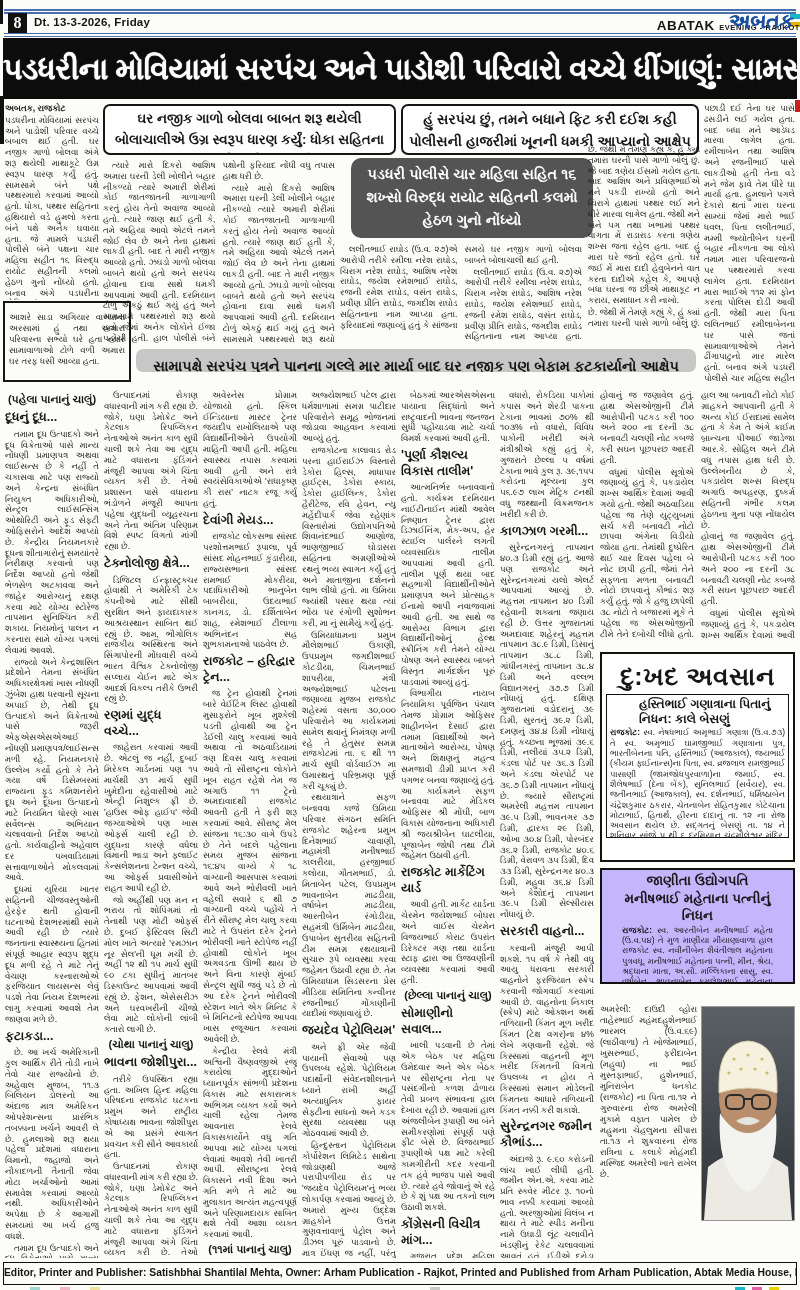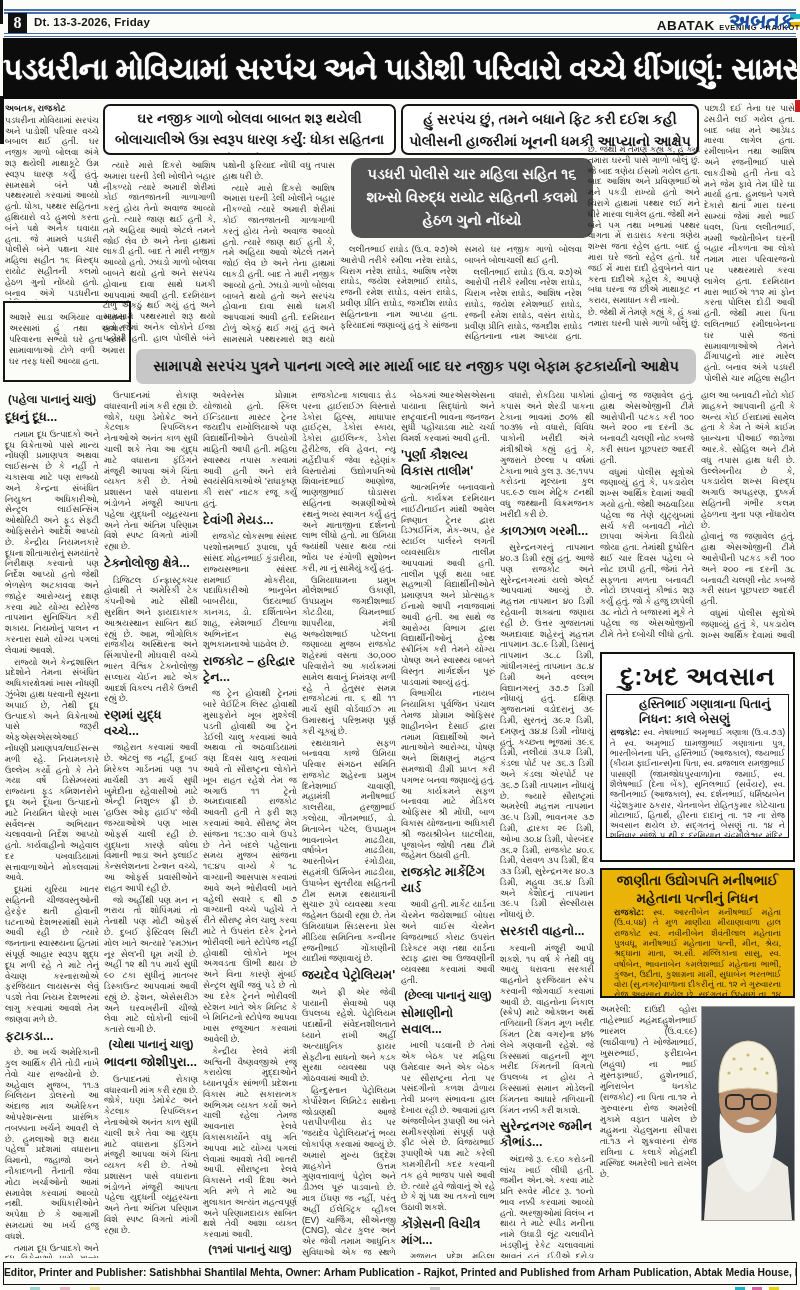--- a/index.html
+++ b/index.html
@@ -27,21 +27,21 @@
   .banner .txt{font-size:30px;font-weight:800;line-height:61px;white-space:nowrap;letter-spacing:-.6px;
     text-shadow:0 0 1px #fff;}
   
   .subbox{position:absolute;background:#fff;border:2px solid #161616;border-radius:7px;
     font-weight:800;text-align:center;padding:3px 5px;box-sizing:border-box;overflow:hidden;}
   .subbox.a{left:103px;top:104px;width:293px;height:51px;font-size:13.5px;line-height:1.55;}
   .subbox.b{left:401px;top:104px;width:298px;height:51px;font-size:14px;line-height:1.55;}
   .darkbox{position:absolute;left:340px;top:158px;width:242px;height:80px;background:#545454;
     color:#fff;border-radius:10px;font-weight:800;font-size:14.5px;line-height:1.6;
     text-align:center;padding:5px 10px;box-sizing:border-box;overflow:hidden;margin-left:11px;}
-  .band{position:absolute;left:136px;top:349px;width:560px;height:35px;background:#c7c7c7;
+  .band{position:absolute;left:136px;top:349px;width:560px;height:23px;background:#c7c7c7;
     border-radius:7px;font-weight:800;font-size:14.5px;line-height:35px;text-align:center;
     white-space:nowrap;overflow:hidden;}
   .quotebox{position:absolute;left:3px;top:301px;width:128px;height:81px;border:2px solid #161616;
     box-sizing:border-box;padding:9px 4px;font-size:8.6px;line-height:11px;text-align:justify;overflow:hidden;}
   
   .bodycol{box-sizing:border-box;overflow:hidden;}
   .region2{column-count:2;column-gap:7px;}
   .colp{font-size:8.6px;line-height:10.8px;text-align:justify;text-indent:9px;margin:0 0 1px;}
   .colp.nofirst{text-indent:0;}
   .colsub{font-weight:800;font-size:12.5px;line-height:1.25;margin:4px 0 3px;}
@@ -51,22 +51,22 @@
   .bc{position:absolute;top:390px;height:868px;width:94px;}
   
   .sadbox{position:absolute;left:600px;top:652px;width:195px;height:210px;border:2.5px solid #111;
     box-sizing:border-box;background:#fff;padding:8px 4px;overflow:hidden;}
   .sadtitle{font-size:25px;font-weight:900;text-align:center;line-height:1.15;letter-spacing:.5px;}
   .sadsub{font-size:12px;font-weight:800;text-align:center;line-height:1.25;margin-top:1px;}
   .notice1{border:1.5px solid #111;margin-top:3px;padding:2px 3px;height:138px;overflow:hidden;}
   .ntitle{font-size:12.3px;font-weight:800;line-height:1.25;margin-left:29px;}
   .nbody{font-size:8.4px;line-height:10.3px;text-align:justify;}
   .nbody .lead{font-weight:800;}
-  .notice2{position:absolute;left:600px;top:868px;width:195px;height:130px;border:2px solid #111;
-    box-sizing:border-box;background:#eab308;padding:2px 12px;overflow:hidden;}
+  .notice2{position:absolute;left:600px;top:868px;width:195px;height:116px;border:2px solid #111;
+    box-sizing:border-box;background:#c4b5fd;padding:2px 20px;overflow:hidden;}
   .n2title{font-size:13.5px;font-weight:800;text-align:center;line-height:1.3;}
   .notice3{position:absolute;left:600px;top:1004px;width:195px;height:254px;overflow:hidden;
     font-size:8.6px;line-height:11px;text-align:justify;}
   .photo{float:right;width:92px;height:213px;margin:2px 0 2px 4px;border:1px solid #9a9a9a;background:#444;}
   
   .footer{position:absolute;left:3px;top:1262px;width:794px;height:23px;border:1.5px solid #111;
     box-sizing:border-box;text-align:center;font-weight:700;font-size:10.3px;line-height:19px;
     white-space:nowrap;overflow:hidden;}
 </style>
 </head>
@@ -135,32 +135,34 @@
     </div>
   <div class="bc bodycol autofill" style="left:104px">
       <div class="colp">ઉત્પાદનમાં રોકાણ વધારવાની માંગ કરી રહ્યા છે. જોકે, ઘણા ડેમોક્રેટ અને કેટલાક રિપબ્લિકન નેતાઓએ અનંત કાળ સુધી ચાલી શકે તેવા આ યુદ્ધ માટે વધારાના ફંડિંગને મંજૂરી આપવા અંગે ચિંતા વ્યક્ત કરી છે. તેઓ પ્રશાસન પાસે વધારાના ભંડોળને મંજૂરી આપતા પહેલા યુદ્ધની વ્યૂહરચના અને તેના અંતિમ પરિણામ વિશે સ્પષ્ટ વિગતો માંગી રહ્યા છે.</div>
       <div class="colsub">ટેક્નોલોજી ક્ષેત્રે...</div>
       <div class="colp">ડિજિટલ ઈન્ફ્રાસ્ટ્રક્ચર હોવાથી તે અમેરિકી ટેક કંપનીઓ માટે સૌથી સુરક્ષિત અને ફાયદાકારક આશ્રયસ્થાન સાબિત થઈ રહ્યું છે. આમ, ભૌગોલિક રાજકીય અસ્થિરતા અને સિંગાપોરની મોંઘવારી વચ્ચે ભારત વૈશ્વિક ટેક્નોલોજી સપ્લાય ચેઈન માટે એક આદર્શ વિકલ્પ તરીકે ઉભરી રહ્યું છે.</div>
       <div class="colsub">રણમાં યુદ્ધ વચ્ચે...</div>
       <div class="colp">જાહેરાત કરવામાં આવી છે. એટલું જ નહીં, દુબઈ મિરેકલ ગાર્ડનમાં પણ ૧૫ માર્ચથી ૩૧ માર્ચ સુધી ખુમેદીના રહેવાસીઓ માટે એન્ટ્રી નિશુલ્ક ફ્રી છે. 'હાઉસ ઓફ હાઈપ' જેવી જગ્યાઓએ પણ ખાસ ઓફર્સ ચાલી રહી છે. યુદ્ધના કારણે વધેલા વિમાની ભાડા અને ફ્લાઈટ કેન્સલેશનના ટેન્શન વચ્ચે, આ ઓફર્સ પ્રવાસીઓને રાહત આપી રહી છે.</div>
       <div class="colp">જો અહીંથી પણ મન ન ભરાય તો શોપિંગમાં તો તેનાથી પણ મોટી ઓફર્સ છે. દુબઈ ફેસ્ટિવલ સિટી મોલ ખાતે અત્યારે 'રમઝાન નૂર સેલ'ની ધૂમ મચી છે. અહીં ૧૨ થી ૧૫ માર્ચ સુધી ૯૦ ટકા સુધીનું માતબર ડિસ્કાઉન્ટ આપવામાં આવી રહ્યું છે. ફેશન, એસેસરીઝ અને ઘરવખરીની ચીજો લેવા માટે લોકોની લાંબી કતારો લાગી છે.</div>
       <div class="colcont">(ચોથા પાનાનું ચાલુ)</div>
       <div class="colsub">ભાવના જોશીપુરા...</div>
+      <div class="colp">તરીકે ઉપસ્થિત રહ્યા હતા. અખિલ હિન્દ મહિલા પરિષદના રાજકોટ ઘટકના પ્રમુખ અને રાષ્ટ્રીય કોષાધ્યક્ષ ભાવના જોશીપુરા એ આ પ્રસંગે સ્વાગત પ્રવચન કરી સૌને આવકાર્યા હતા.</div>
       <div class="colp">ઉત્પાદનમાં રોકાણ વધારવાની માંગ કરી રહ્યા છે. જોકે, ઘણા ડેમોક્રેટ અને કેટલાક રિપબ્લિકન નેતાઓએ અનંત કાળ સુધી ચાલી શકે તેવા આ યુદ્ધ માટે વધારાના ફંડિંગને મંજૂરી આપવા અંગે ચિંતા વ્યક્ત કરી છે. તેઓ પ્રશાસન પાસે વધારાના ભંડોળને મંજૂરી આપતા પહેલા યુદ્ધની વ્યૂહરચના અને તેના અંતિમ પરિણામ વિશે સ્પષ્ટ વિગતો માંગી રહ્યા છે.</div>
     </div>
   <div class="bc bodycol autofill" style="left:203px">
       <div class="colp">અવેરનેસ પ્રોગ્રામ યોજાયો હતો. સ્કિલ ઈન્ડિયાના માસ્ટર ટ્રેનર જયદીપ રાખોલિયાએ પણ વિદ્યાર્થીનીઓને ઉપયોગી માહિતી આપી હતી. મહિલા સ્વાસ્થ્ય તપાસ કરવામાં આવી હતી અને રાત્રે સ્વયંસેવિકાઓએ 'રાધાકૃષ્ણ કી રાસ' નાટક રજૂ કર્યું હતું.</div>
       <div class="colsub">દેવાંગી મેયડ...</div>
       <div class="colp">રાજકોટ લોકસભા સાંસદ પરશોત્તમભાઈ રૂપાલા, પૂર્વ સાંસદ મોહનભાઈ કુંડારીયા, રાજ્યસભાના સાંસદ રામભાઈ મોકરીયા, પદાધિકારીઓ ભાનુબેન બાબરીયા, ઉદયભાઈ કાનગડ, ડો. દર્શિતાબેન શાહ, રમેશભાઈ ટીલાળા અભિનંદન સહ શુભકામનાઓ પાઠવેલ છે.</div>
       <div class="colsub">રાજકોટ – હરિદ્વાર ટ્રેન...</div>
       <div class="colp">જ ટ્રેન હોવાથી ટ્રેનમાં બારે વેઈટિંગ લિસ્ટ હોવાથી મુસાફરોને ખૂબ મુશ્કેલી પડતી હોવાથી આ ટ્રેન ડેઈલી ચાલુ કરવામાં આવે અથવા તો અઠવાડિયામાં ત્રણ દિવસ ચાલુ કરવામાં આવે તો સૌરાષ્ટ્રના લોકોને ખૂબ રાહત રહેશે તેમ જ અગાઉ ૧૧ ટ્રેનો અમદાવાદથી રાજકોટ આવતી હતી તે ફરી શરૂ કરવામાં આવે. સૌરાષ્ટ્ર મેલ સાંજના ૧૬:૩૦ વાગે ઉપડે છે તેને બદલે પહેલાના સમય મુજબ સાંજના ૧૬:૪૫ વાગ્યે કે ૧૮ વાગ્યાની આસપાસ કરવામાં આવે અને ભોરીવલી ખાતે વહેલી સવારે ૬ થી ૭ વાગ્યાની વચ્ચે પહોંચે તે રીતે સૌરાષ્ટ્ર મેલ ચાલુ કરવા માટે તે ઉપરાંત દરેક ટ્રેનને ભોરીવલી ખાતે સ્ટોપેજ નહીં હોવાથી લોકોને ખૂબ અગવડતા ઊભી થાય છે અને વિના કારણે મુંબઈ સેન્ટ્રલ સુધી જવું પડે છે તો આ દરેક ટ્રેનને ભોરીવલી સ્ટેશન ખાતે એક મિનિટ કે બે મિનિટનો સ્ટોપેજ આપવા ખાસ રજૂઆત કરવામાં આવેલી છે.</div>
       <div class="colp">કેન્દ્રીય રેલવે મંત્રી અશ્વિની વૈષ્ણવજીએ રજૂ કરાયેલા મુદ્દાઓને ધ્યાનપૂર્વક સાંભળી પ્રદેશના વિકાસ માટે સકારાત્મક અભિગમ વ્યક્ત કર્યો અને ચાલી રહેલા તેમજ આવનારા રેલવે વિકાસકાર્યોને વધુ ગતિ આપવા માટે યોગ્ય પગલાં લેવામાં આવશે તેવી ખાતરી આપી. સૌરાષ્ટ્રના રેલવે વિકાસને નવી દિશા અને ગતિ મળે તે માટે આ મુલાકાત અત્યંત મહત્વપૂર્ણ અને પરિણામદાયક સાબિત થશે તેવી આશા વ્યક્ત કરવામાં આવી.</div>
       <div class="colcont">(૧૧માં પાનાનું ચાલુ)</div>
     </div>
   <div class="bc bodycol autofill" style="left:302px">
+      <div class="colp">અજ્યેશભાઈ પટેલ દ્વારા ધર્મશાળામાં સમગ્ર પાટીદાર પરિવારોને સમૂહ ભોજનમાં જોડાવા આહવાન કરવામાં આવ્યું હતું.</div>
       <div class="colp">રાજકોટના કાલાવાડ રોડ પરના હાઈરાઈઝ વિસ્તારો ડેકોરા હિલ્સ, માધાપાર હાઈટ્સ, ડેકોરા સ્કાય, ડેકોરા હાઈલિન્ક, ડેકોરા હૈરીટેજ, રવિ હેવન, ન્યૂ મહેંદીપાર્ક જેવા રહેણાંક વિસ્તારોમાં ઉદ્યોગપતિઓ શિવાનંદભાઈ આણોજ, ભાણજીભાઈ ઘોડાસરા સહિતના અગ્રણીઓએ રથનું ભવ્ય સ્વાગત કર્યું હતું અને માતાજીના દર્શનનો લાભ લીધો હતો. મા ઉમિયા જ્યાંથી પસાર થયા ત્યાં ભોંય પર રંગોળી સુશોભન કરી, મા નું સામૈયું કર્યું હતું.</div>
       <div class="colp">ઉમિયાધામના પ્રમુખ મૌલેશભાઈ ઉકાણી, ઉપપ્રમુખ જગદીશભાઈ કોટડીયા, ચિમનભાઈ શાપરીયા, મંત્રી અજ્યેશભાઈ પટેલના જણાવ્યા મુજબ રાજકોટ શહેરમાં વસતા ૩૦,૦૦૦ પરિવારોને આ કાર્યક્રમમાં સામેલ થવાનું નિમંત્રણ મળી રહે તે હેતુસર સમગ્ર રાજકોટમાં તા. ૬ થી ૧૧ માર્ચ સુધી વોર્ડવાઈઝ મા ઉમારથનું પરિભ્રમણ પૂર્ણ કરી ચૂક્યું છે.</div>
       <div class="colp">રથયાત્રાને સફળ બનાવવા કાજે ઉમિયા પરિવાર સંગઠન સમિતિ રાજકોટ શહેરના પ્રમુખ દિનેશભાઈ ચાવાણી, મહામંત્રી મનીષભાઈ કાલરીયા, હરજીભાઈ કલોયા, ગૌતમભાઈ, ડો. મિતાબેન પટેલ, ઉપપ્રમુખ ભાવનાબેન માઢડીયા, વર્ષાબેન માઢડીયા, આરતીબેન રંગોડીયા, સહમંત્રી ઉર્મિબેન માઢડીયા, ઉપાબેન સુતરીયા સહિતની ટીમ સમગ્ર રથયાત્રાની સુચારુ રૂપે વ્યવસ્થા કરવા જહેમત ઉઠાવી રહ્યા છે. તેમ ઉમિયાધામ સિડસરના પ્રેસ મીડિયા સમિતિના કન્વીનર રજનીભાઈ ગોંકાણીની યાદીમાં જણાવાયું છે.</div>
       <div class="colsub">જયદેવ પેટ્રોલિયમ'</div>
       <div class="colp">અને ફ્રી એર જેવી પાયાની સેવાઓ પણ ઉપલબ્ધ રહેશે. પેટ્રોલિયમ પદાર્થોની સંવેદનશીલતાને ધ્યાને રાખી અહીં અત્યાધુનિક ફાયર સેફ્ટીના સાધનો અને કડક સુરક્ષા વ્યવસ્થા પણ ગોઠવવામાં આવી છે.</div>
       <div class="colp">હિન્દુસ્તાન પેટ્રોલિયમ કોર્પોરેશન લિમિટેડ સાથેના જોડાણથી આજે ૫રાપીપળીયા રોડ પર 'જયદેવ પેટ્રોલિયમ'નું ભવ્ય લોકાર્પણ કરવામાં આવ્યું છે. અમારો મુખ્ય ઉદ્દેશ ગ્રાહકોને ઉત્તમ ગુણવત્તાવાળું પેટ્રોલ અને ડીઝલ પૂરું પાડવાનો છે. માત્ર ઈંધણ જ નહીં, પરંતુ અહીં ઈલેક્ટ્રિક વ્હીકલ (EV) ચાર્જિંગ, સીએનજી (CNG), વોટર કુલર અને એર જેવી તમામ આધુનિક સુવિધાઓ એક જ સ્થળે ઉપલબ્ધ રહેશે.</div>
     </div>
   <div class="bc bodycol autofill" style="left:401px">
       <div class="colp">બેઠકમાં આરએસએસના પાયાના સિદ્ધાંતો અને રાષ્ટ્રવાદની ભાવના જનજન સુધી પહોંચાડવા માટે ચર્ચા વિમર્શ કરવામાં આવી હતી.</div>
       <div class="colsub">'પૂર્ણા કૌશલ્ય વિકાસ તાલીમ'</div>

